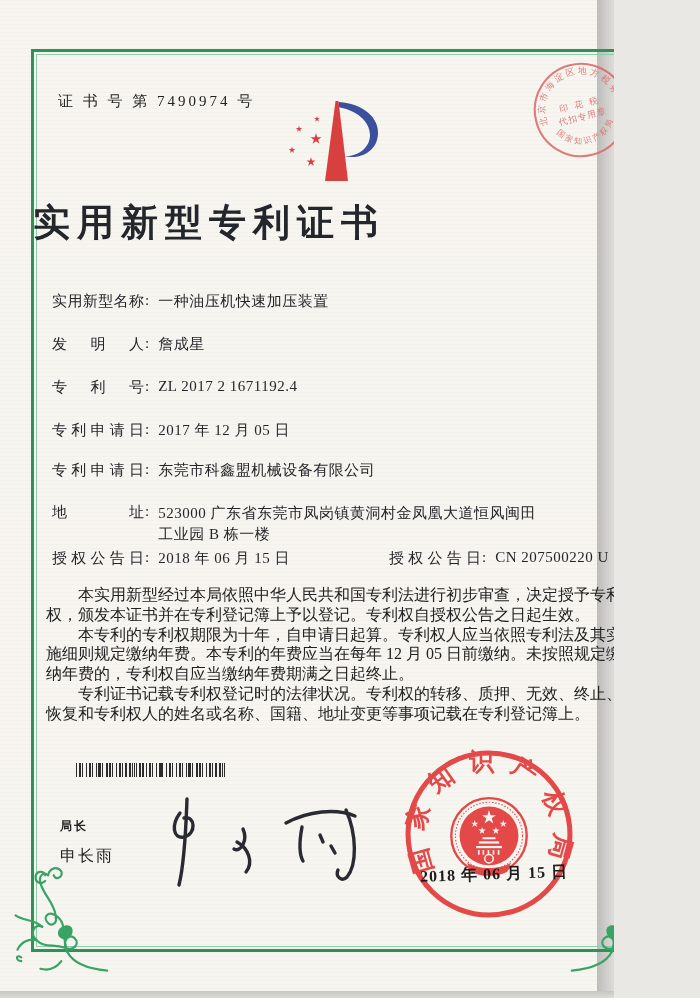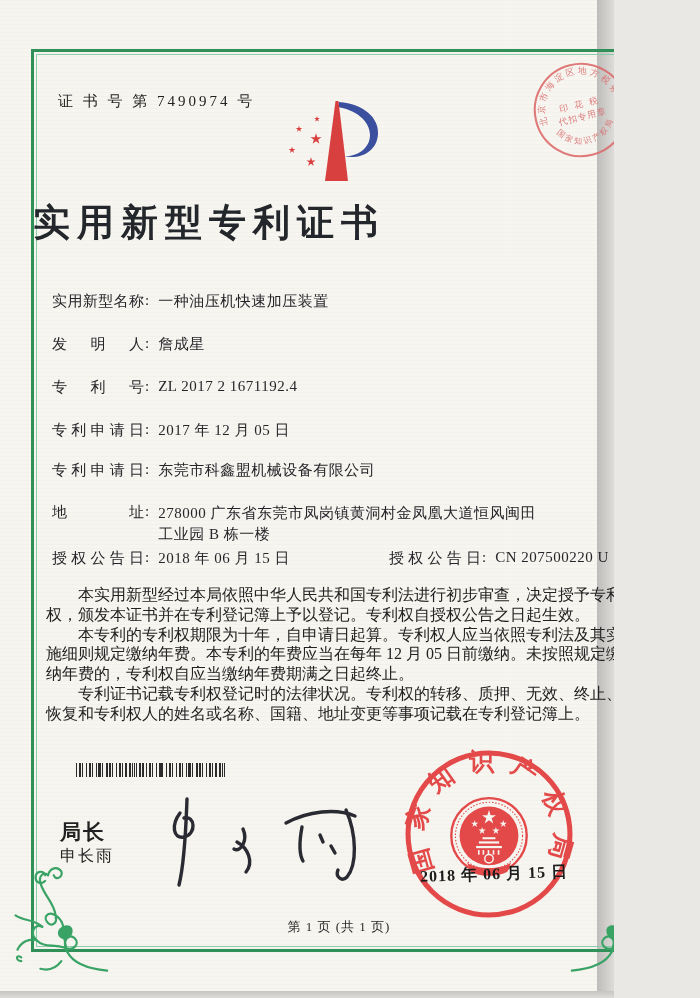--- a/index.html
+++ b/index.html
@@ -40,21 +40,21 @@
   .paras { position:absolute; left:46px; top:585px; width:576px;
     font-size:16px; line-height:19.8px; text-align:justify; color:#222; }
   .paras p { text-indent:2em; }
 
   .barcode { position:absolute; left:76px; top:763px; width:150px; height:14px;
     background:
       repeating-linear-gradient(90deg,#2c2c2c 0 1px,transparent 1px 3px,#2c2c2c 3px 5px,transparent 5px 6px,#2c2c2c 6px 7px,transparent 7px 10px),
       repeating-linear-gradient(90deg,transparent 0 4px,#2c2c2c 4px 5px,transparent 5px 9px);
   }
 
-  .signer-title { position:absolute; left:60px; top:818px; font-size:21px; letter-spacing:2px; font-weight:bold; color:#222; }
+  .signer-title { position:absolute; left:60px; top:818px; font-size:12px; letter-spacing:2px; font-weight:bold; color:#222; }
   .signer-name  { position:absolute; left:60px; top:846px; font-size:16px; letter-spacing:2px; font-weight:normal; color:#222; }
   .signature { position:absolute; left:150px; top:793px; width:215px; height:95px; }
 
   .tax-stamp { position:absolute; left:525px; top:54px; width:112px; height:112px;
     transform:rotate(-14deg); opacity:0.88; }
 
   .big-seal { position:absolute; left:397px; top:742px; width:184px; height:184px; opacity:0.93; }
   .seal-date { position:absolute; left:420px; top:864px; width:160px; font-size:16px;
     font-weight:bold; letter-spacing:1px; color:#1c1c1c; transform:rotate(-2deg); }
 
@@ -108,21 +108,21 @@
   <div class="row" style="top:378px">
     <span class="lbl">专利号</span><span class="colon">:</span><span class="val">ZL 2017 2 1671192.4</span>
   </div>
   <div class="row" style="top:421px">
     <span class="lbl">专利申请日</span><span class="colon">:</span><span class="val">2017 年 12 月 05 日</span>
   </div>
   <div class="row" style="top:461px">
     <span class="lbl">专利申请日</span><span class="colon">:</span><span class="val">东莞市科鑫盟机械设备有限公司</span>
   </div>
   <div class="row" style="top:503px">
-    <span class="lbl">地址</span><span class="colon">:</span><span class="addr-val"><span>278000 广东省东莞市凤岗镇黄洞村金凤凰大道恒风闽田</span><br><span>工业园 B 栋一楼</span></span>
+    <span class="lbl">地址</span><span class="colon">:</span><span class="addr-val"><span>523000 广东省东莞市凤岗镇黄洞村金凤凰大道恒风闽田</span><br><span>工业园 B 栋一楼</span></span>
   </div>
   <div class="row" style="top:549px">
     <span class="lbl">授权公告日</span><span class="colon">:</span><span class="val">2018 年 06 月 15 日</span>
     <span class="grp2">
       <span class="lbl">授权公告日</span><span class="colon">:</span><span class="val">CN 207500220 U</span>
     </span>
   </div>
 
   <div class="paras">
     <p>本实用新型经过本局依照中华人民共和国专利法进行初步审查，决定授予专利权，颁发本证书并在专利登记簿上予以登记。专利权自授权公告之日起生效。</p>
@@ -212,15 +212,14 @@
       <path d="M44,18 C46,10 54,8 58,14 C60,20 52,24 50,18"></path>
       <path d="M62,94 C48,90 40,94 32,86 C24,78 30,68 38,72"></path>
       <path d="M32,86 C24,84 16,88 12,96"></path>
       <path d="M38,72 C30,64 18,66 10,60"></path>
       <path d="M16,104 C10,100 10,108 16,108"></path>
       <path d="M58,108 C52,116 44,118 36,116"></path>
     </g>
     <path d="M56,74 C64,66 74,72 68,82 C62,90 50,82 56,74 Z" fill="#38a365"></path>
   </svg>
 
-  <div class="footer">第 1 页 (共 1 页)</div>
 
 </div>
 
 </body></html>

